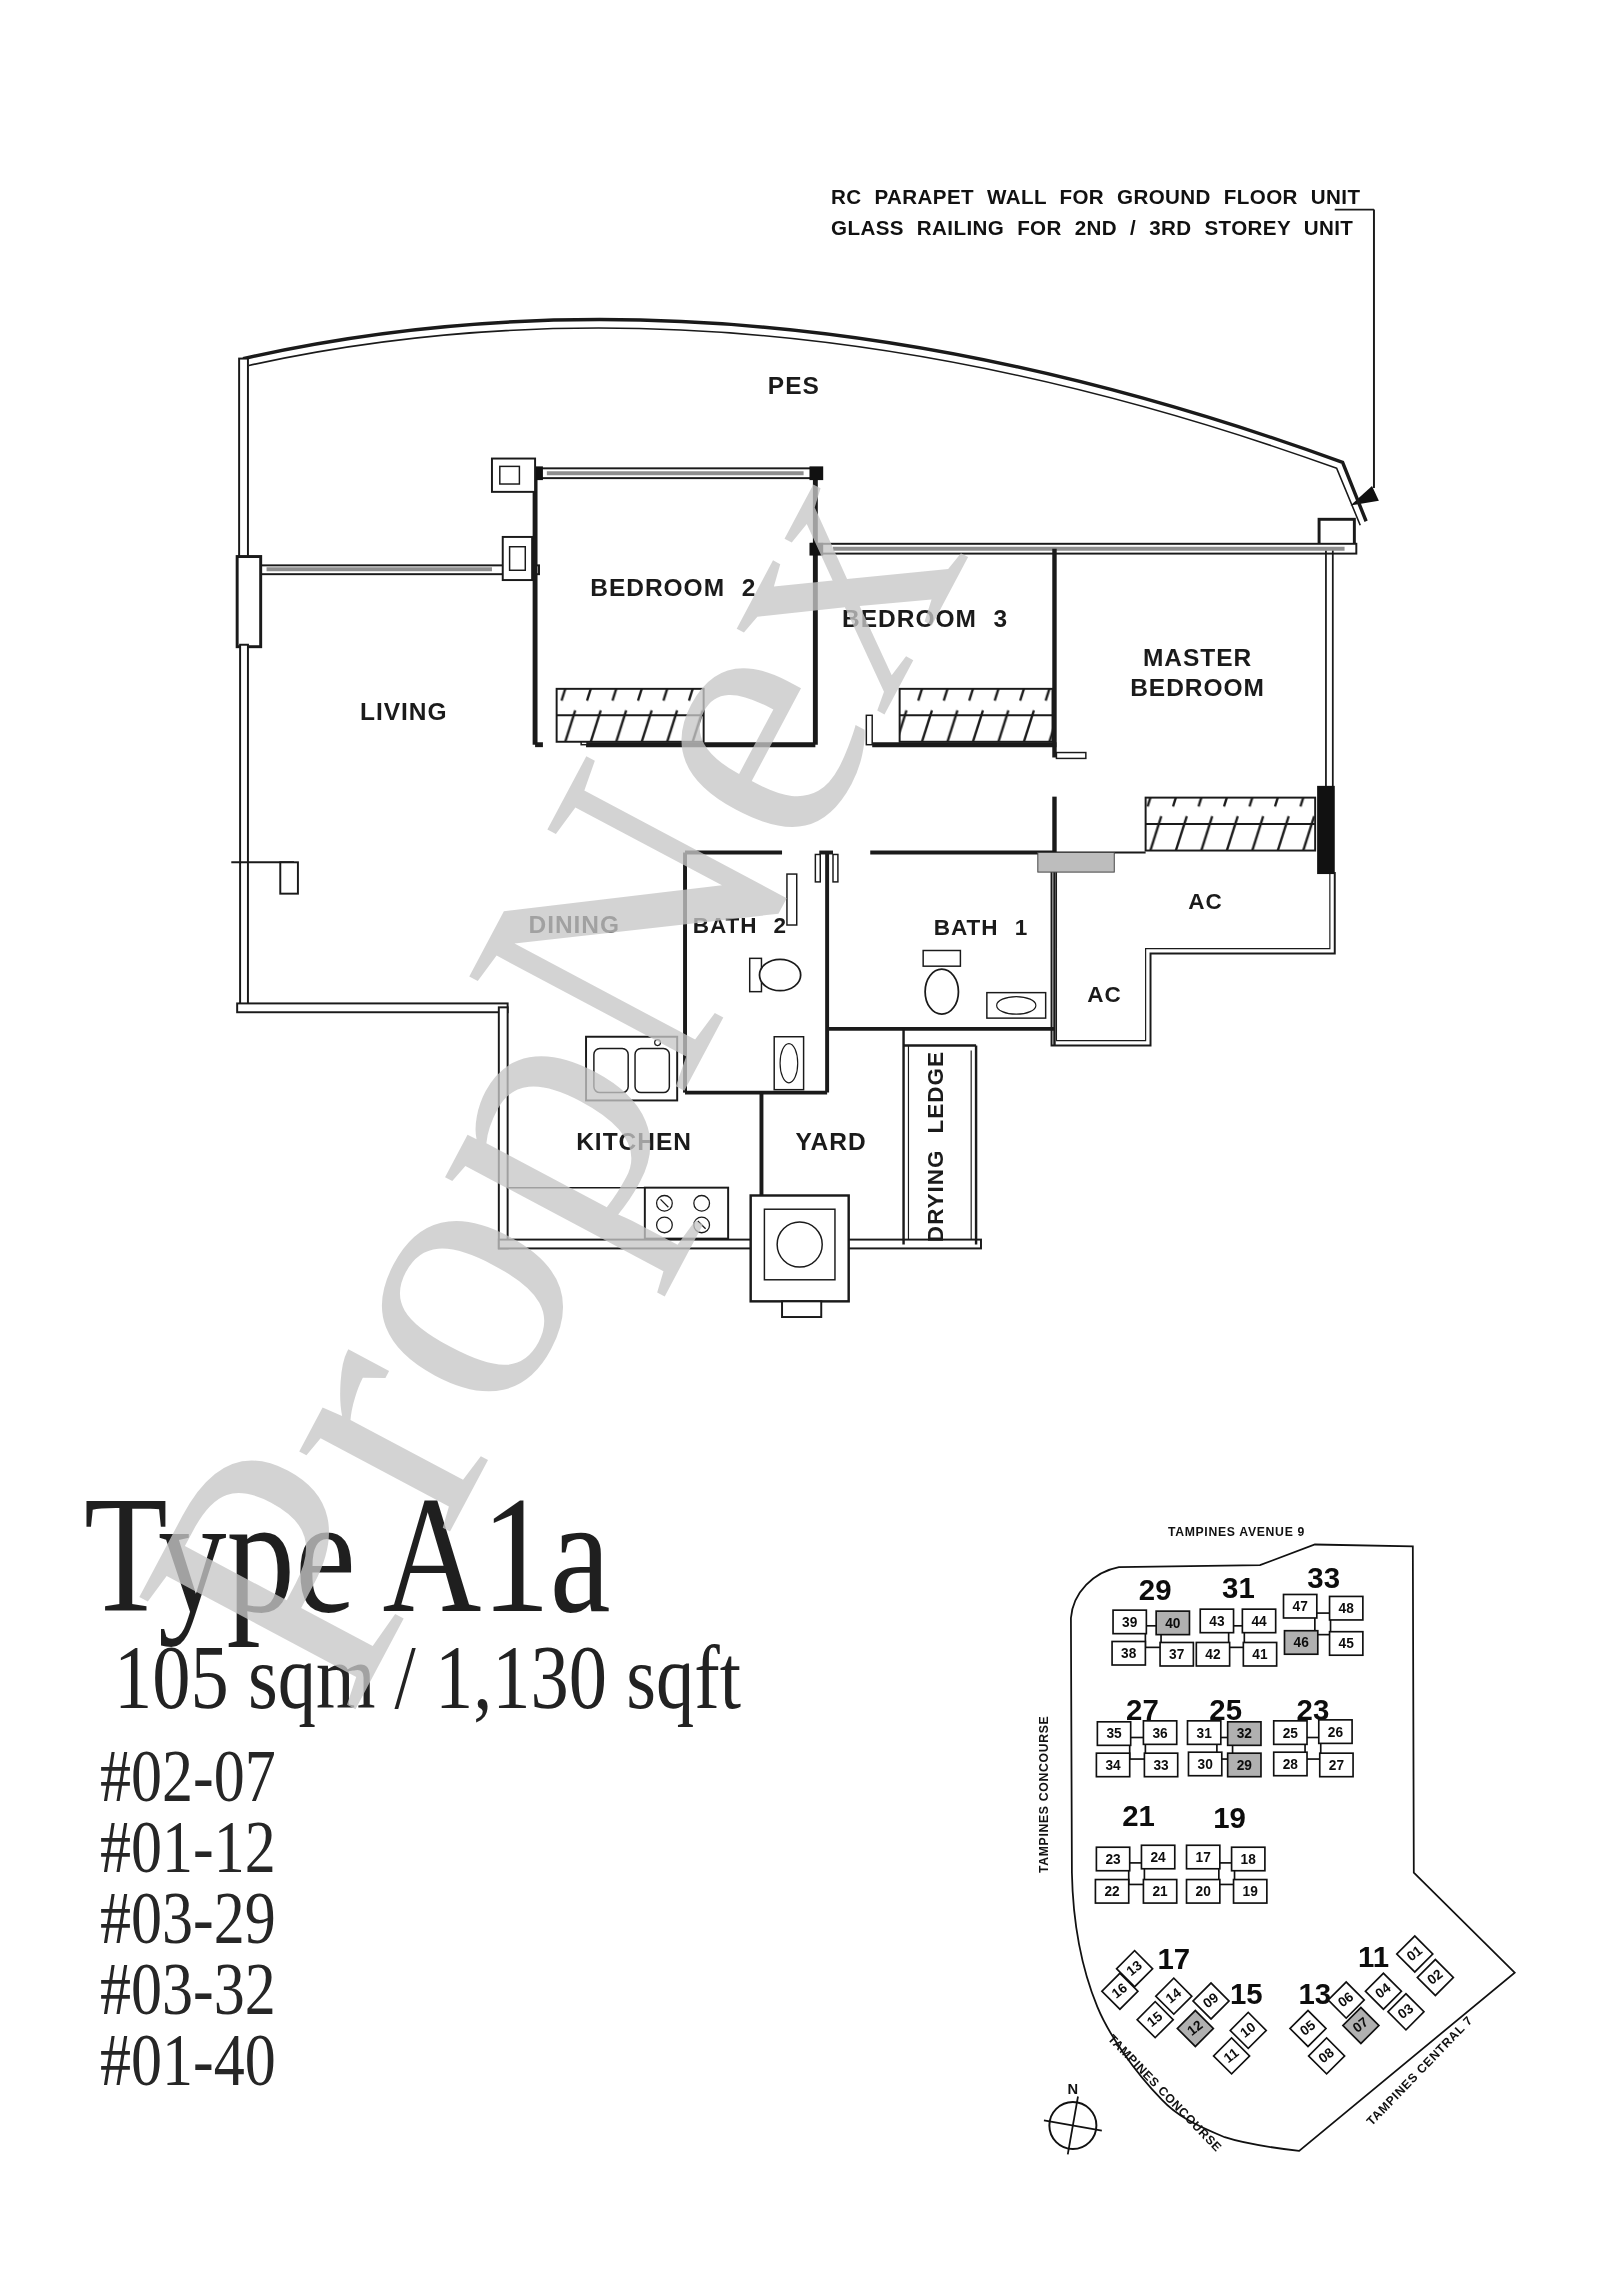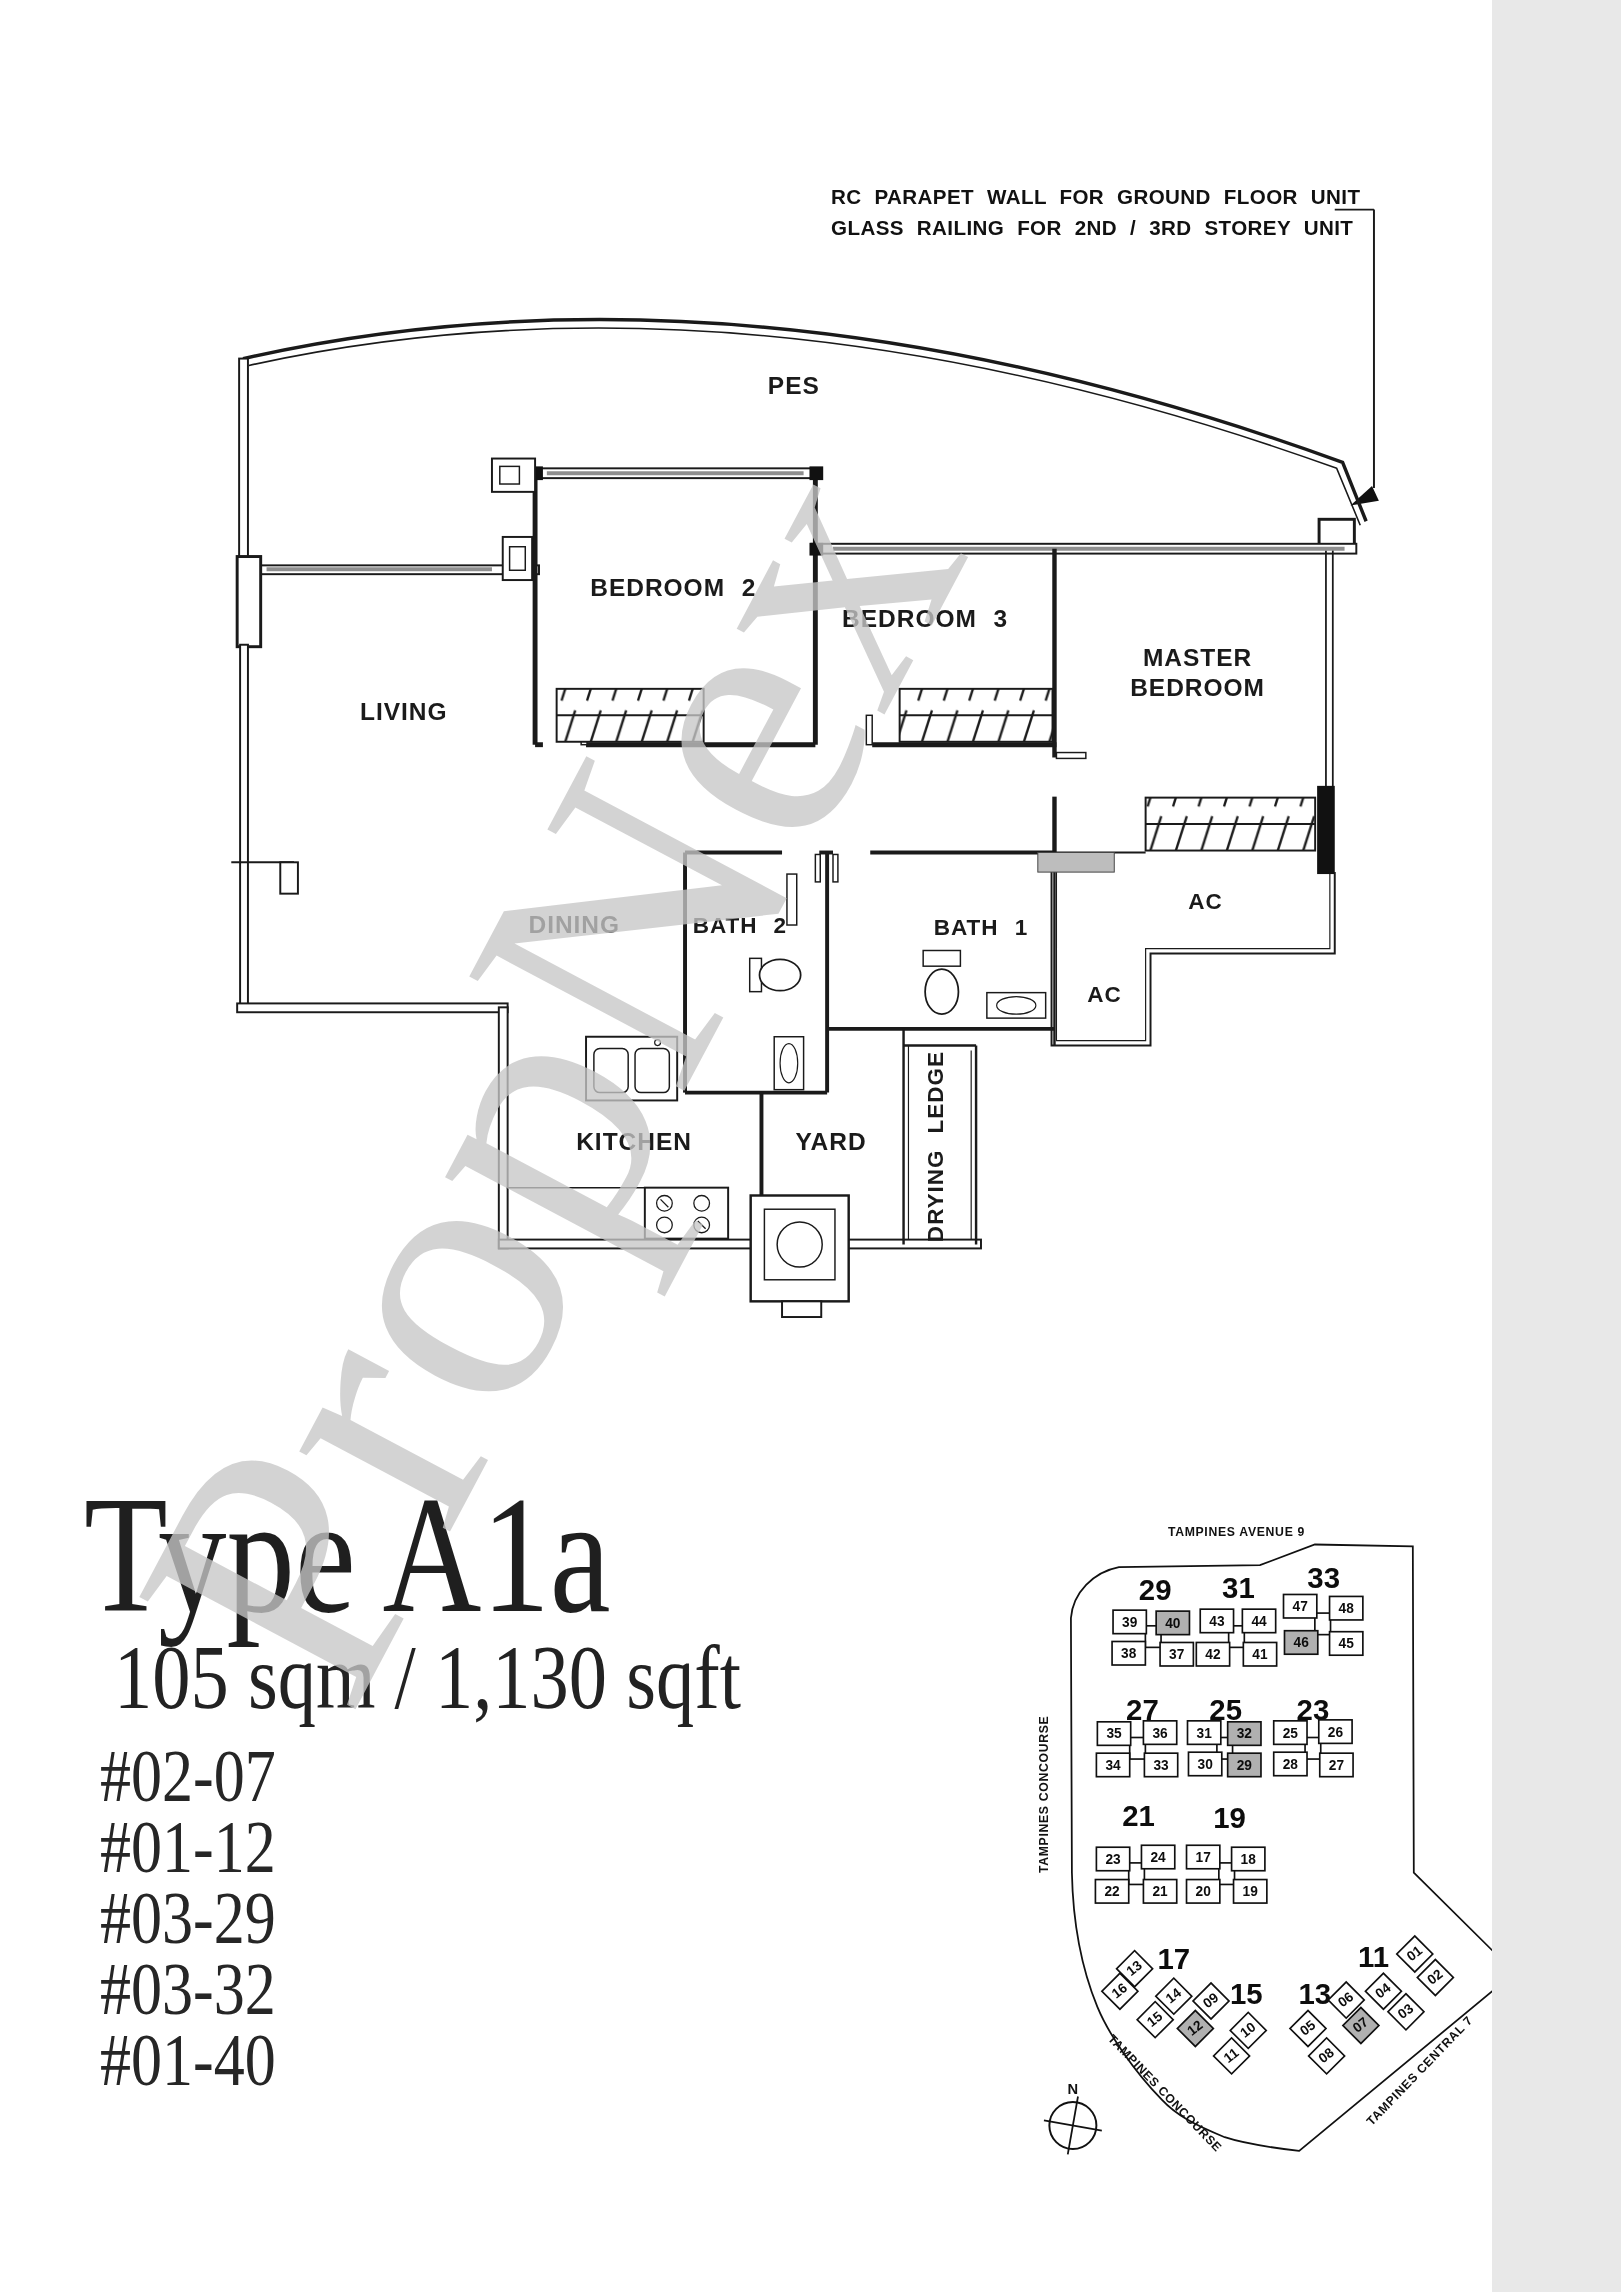--- a/index.html
+++ b/index.html
@@ -1,16 +1,16 @@
 <!DOCTYPE html>
 <html><head>
 <meta charset="utf-8">
 <style>
   html,body{margin:0;padding:0;background:#e8e8e8;}
-  .page{position:relative;width:1492px;height:2293px;background:#ffffff;overflow:hidden;
+  .page{position:relative;width:1621px;height:2293px;background:#ffffff;overflow:hidden;
         font-family:"Liberation Sans",sans-serif;}
   svg text{user-select:none;}
 
   
   .rl{font-family:"Liberation Sans",sans-serif;font-weight:700;font-size:25px;fill:#1b1b1b;
       letter-spacing:1px;word-spacing:9px;text-anchor:middle;}
   .rl-s{font-size:23px;}
   .note-t{font-family:"Liberation Sans",sans-serif;font-weight:700;font-size:21px;fill:#111;
       letter-spacing:.4px;word-spacing:7px;}
   .w{stroke:#1a1a1a;fill:none;}

